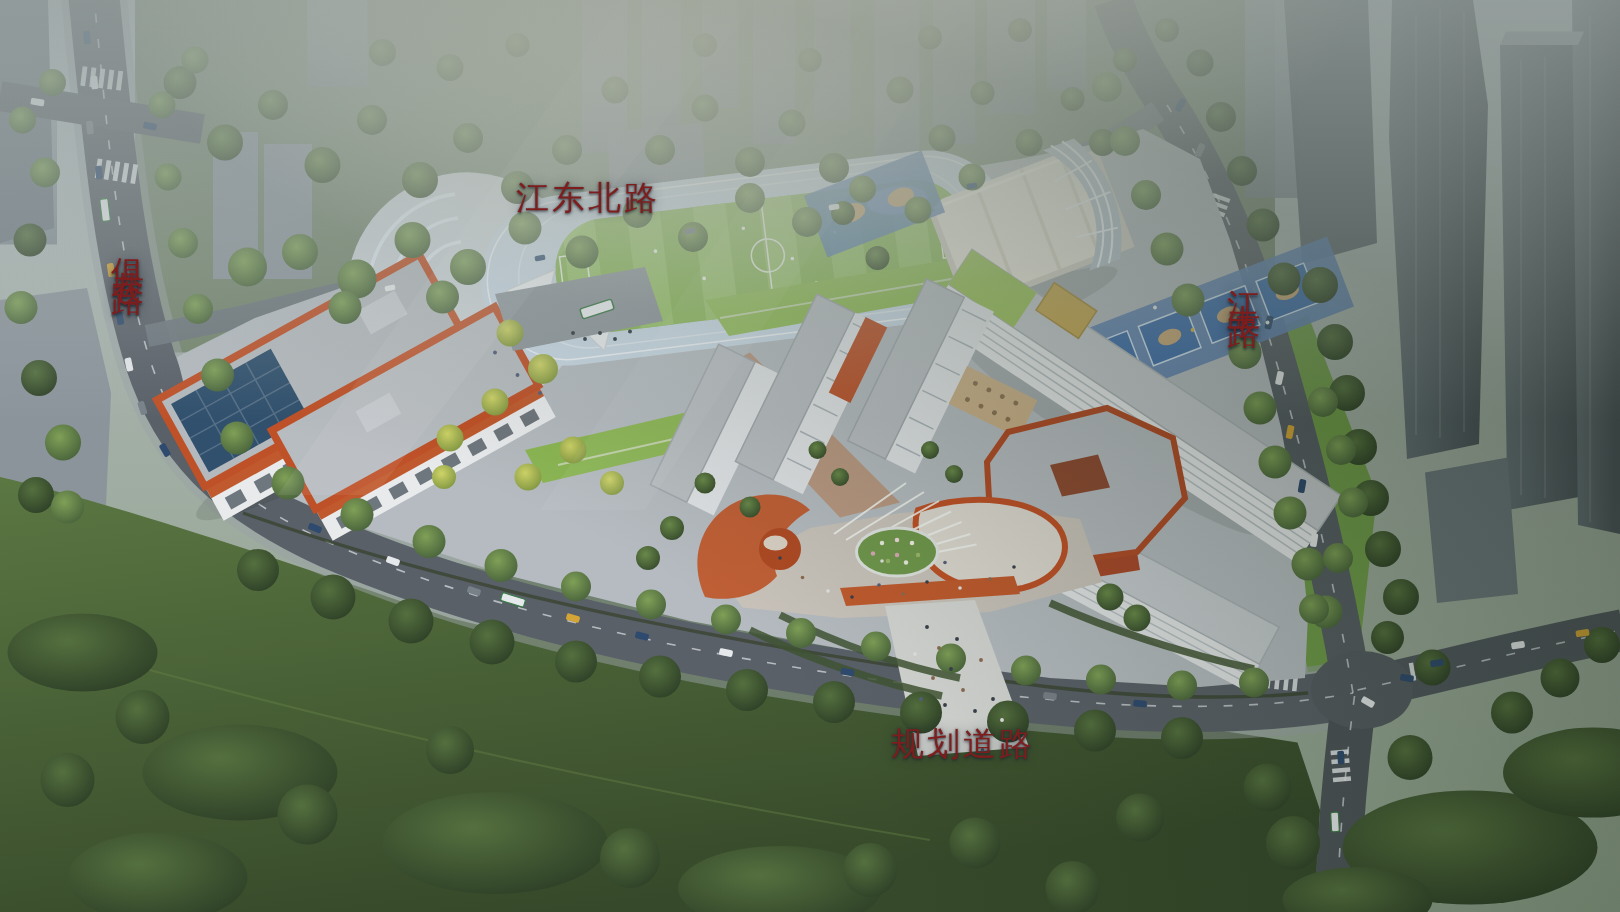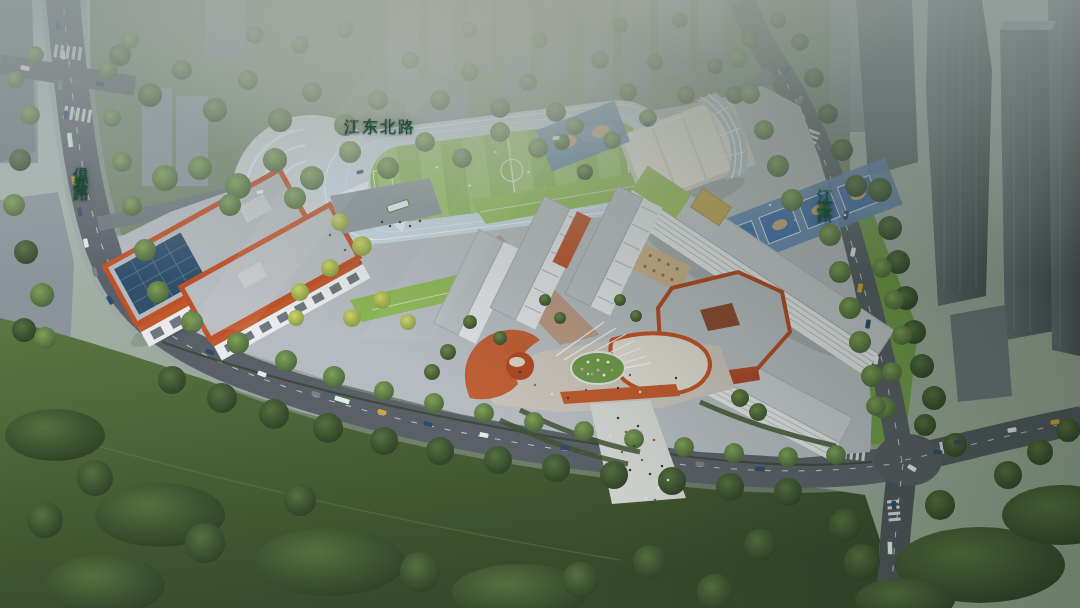--- a/index.html
+++ b/index.html
@@ -1,19 +1,19 @@
 <!DOCTYPE html>
 <html><head>
 <meta charset="utf-8">
 <style>
   html,body{margin:0;padding:0;background:#222;}
   .stage{position:relative;width:1080px;height:608px;overflow:hidden;
          font-family:"Liberation Sans",sans-serif;background:#a9b4ad;}
   .stage svg{position:absolute;left:0;top:0;}
-  .road-label{position:absolute;color:#14532d;font-size:16px;letter-spacing:2px;
+  .road-label{position:absolute;color:#7f1d1d;font-size:22px;letter-spacing:2px;
       font-weight:400;white-space:nowrap;
       text-shadow:0 1px 2px rgba(25,35,45,.9),0 0 8px rgba(25,35,45,.45);}
   .road-label.vertical{writing-mode:vertical-rl;text-orientation:upright;letter-spacing:9px;}
   #lbl-north{left:344px;top:117px;}
   #lbl-west{left:70px;top:154px;}
   #lbl-east{left:814px;top:176px;}
   #lbl-south{left:594px;top:481px;}
   .t1{fill:url(#tg1)} .t2{fill:url(#tg2)} .t3{fill:url(#tg3)} .t4{fill:url(#tg4)}
   .car{rx:1.2px;}
   .cb{fill:#2e4a6e}.cw{fill:#e6e9ec}.cg{fill:#788088}.cy{fill:#d4a437}
@@ -654,13 +654,14 @@
   <polygon points="585,0 650,0 430,340 360,340" fill="#ffffff" opacity=".05"></polygon>
   <rect width="1080" height="280" fill="url(#hazeG)" opacity=".9"></rect>
   <ellipse cx="490" cy="-60" rx="430" ry="270" fill="url(#sunG)"></ellipse>
   <rect width="1080" height="608" fill="url(#vigG)"></rect>
 </g>
 </svg>
 
 <div id="lbl-north" class="road-label">江东北路</div>
 <div id="lbl-west" class="road-label vertical">俱巷路</div>
 <div id="lbl-east" class="road-label vertical">江丰路</div>
+<div id="lbl-south" class="road-label">规划道路</div>
 </div>
 
 </body></html>

